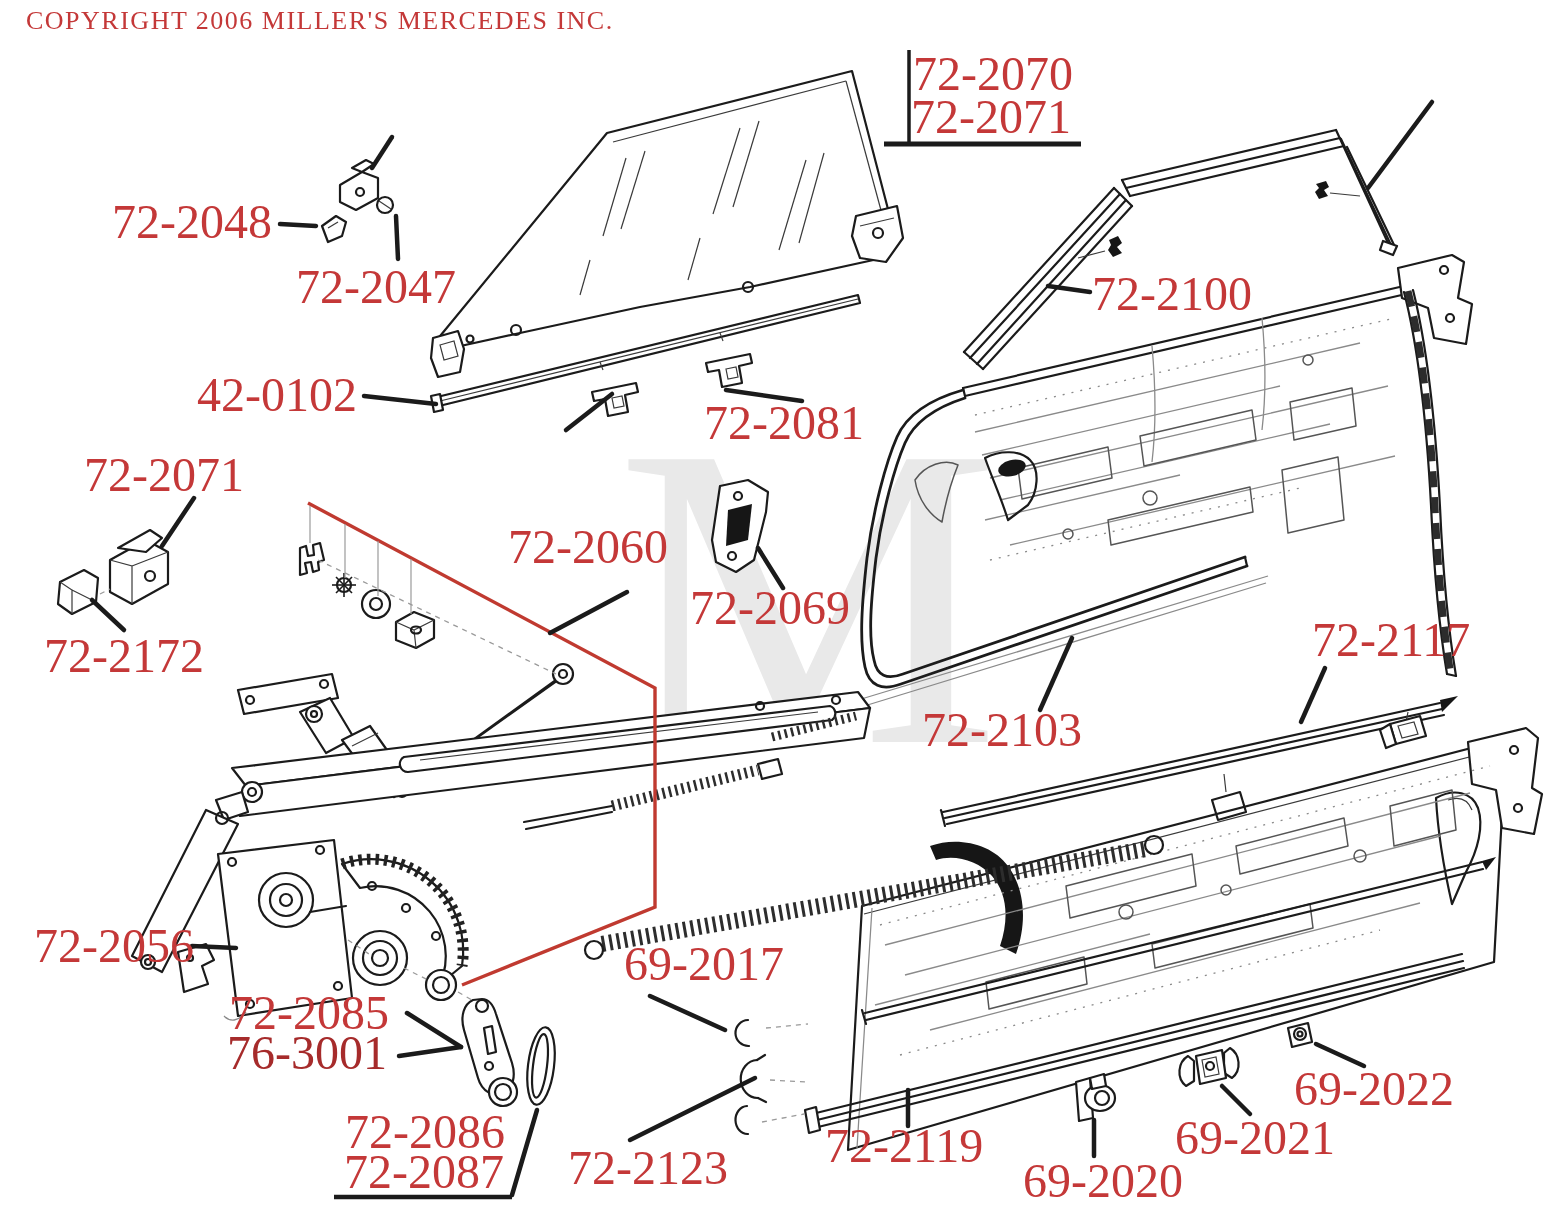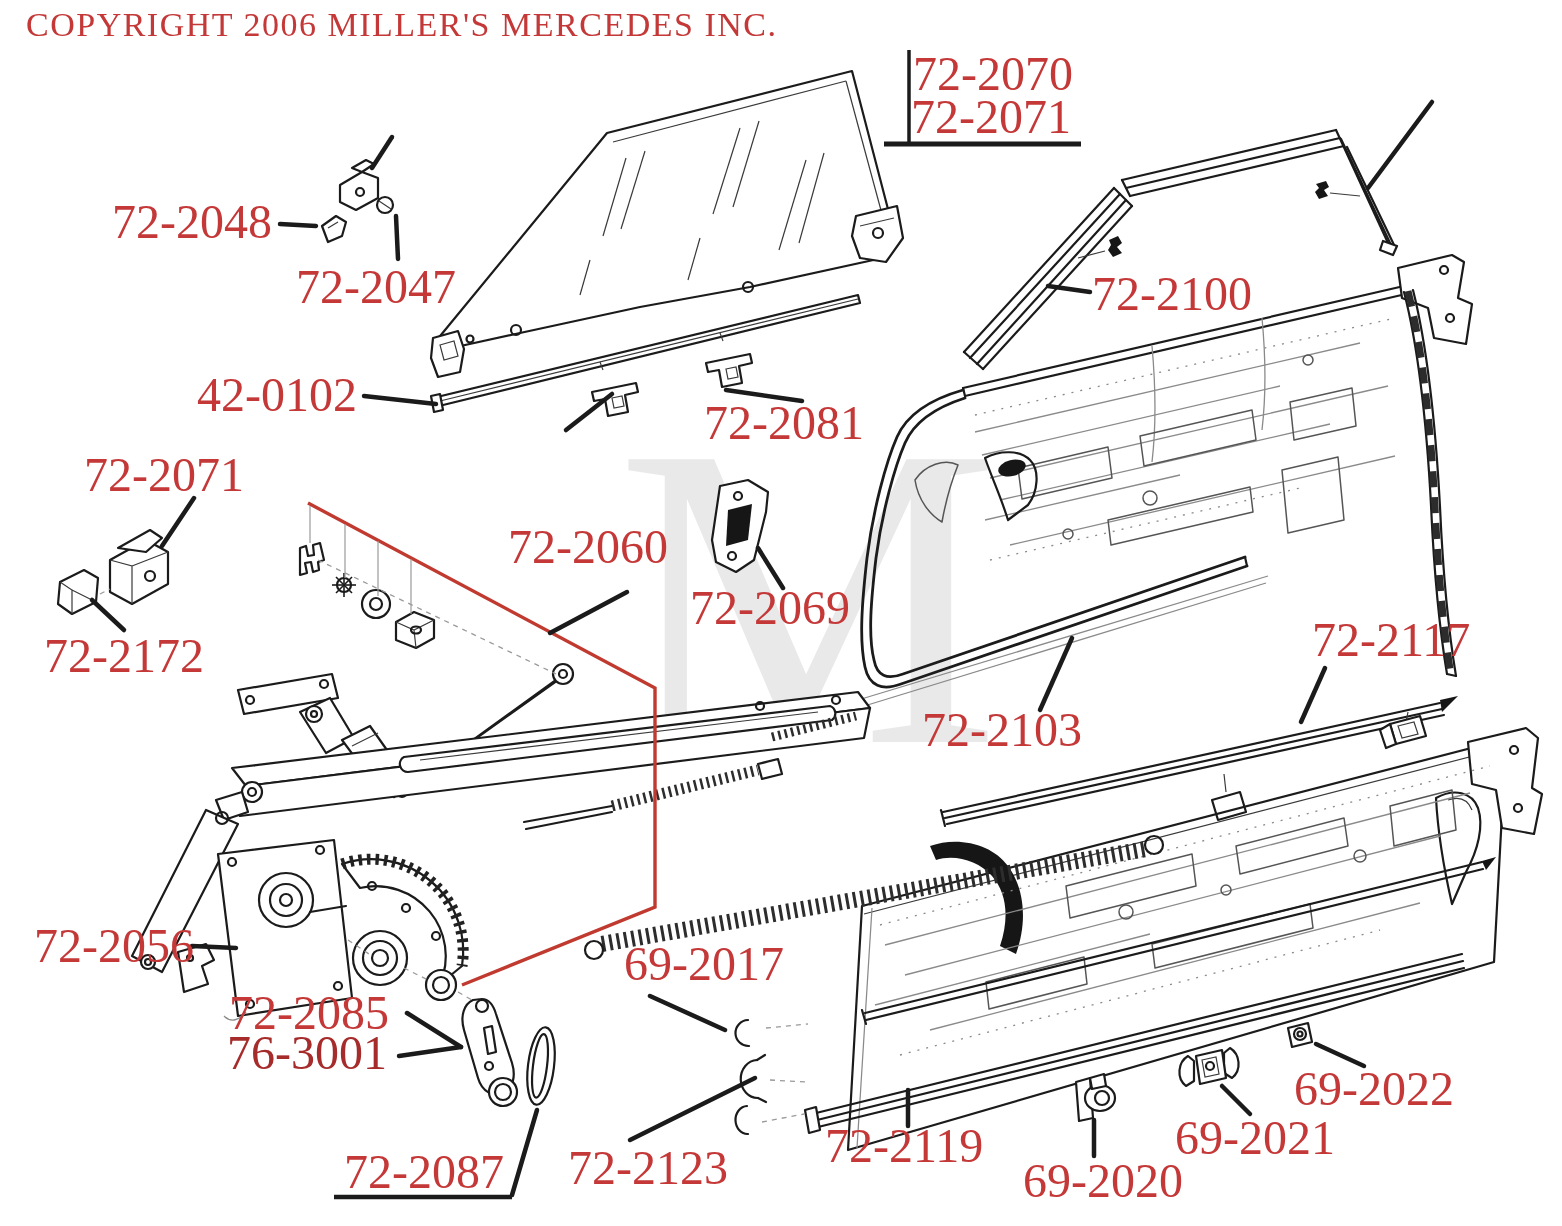--- a/index.html
+++ b/index.html
@@ -6,21 +6,21 @@
     --label_red:#c43838; --label_dark_red:#a62b2b; --line_black:#1b1b1b;
     --group_red:#c03a30; --watermark_gray:#e9e9e9; --light_line:#8a8a8a;
   }
   html,body{margin:0;padding:0;background:#fff;}
   #canvas{position:relative;width:1562px;height:1226px;background:#fff;overflow:hidden;
           font-family:"Liberation Serif",serif;}
   #art{position:absolute;left:0;top:0;}
   .lbl{position:absolute;font-size:48px;line-height:1;color:var(--label_red);
        white-space:nowrap;letter-spacing:0;}
   .lbl.dark{color:var(--label_dark_red);}
-  #copyright{position:absolute;left:26px;top:6px;font-size:34px;letter-spacing:1.5px;
+  #copyright{position:absolute;left:26px;top:6px;font-size:26px;letter-spacing:1.5px;
              color:var(--label_red);white-space:nowrap;}
   
   .k{stroke:var(--line_black);fill:none;stroke-width:2.2;stroke-linecap:round;stroke-linejoin:round;}
   .kf{stroke:var(--line_black);fill:#fff;stroke-width:2.2;stroke-linejoin:round;}
   .kd{stroke:none;fill:#161616;}
   .thin{stroke:#3a3a3a;fill:none;stroke-width:1.2;}
   .lt{stroke:var(--light_line);fill:none;stroke-width:1.3;}
   .cut{stroke:#555;fill:none;stroke-width:1.5;stroke-linejoin:round;}
   .leader{stroke:var(--line_black);fill:none;stroke-width:4.5;stroke-linecap:round;}
   .rule{stroke:var(--line_black);fill:none;stroke-linecap:butt;}
@@ -396,20 +396,21 @@
   <div class="lbl" style="left:704px;top:399px">72-2081</div>
   <div class="lbl" style="left:84px;top:451px">72-2071</div>
   <div class="lbl" style="left:44px;top:632px">72-2172</div>
   <div class="lbl" style="left:508px;top:523px">72-2060</div>
   <div class="lbl" style="left:690px;top:584px">72-2069</div>
   <div class="lbl" style="left:922px;top:706px">72-2103</div>
   <div class="lbl" style="left:1312px;top:616px">72-2117</div>
   <div class="lbl" style="left:34px;top:922px">72-2056</div>
   <div class="lbl" style="left:229px;top:989px">72-2085</div>
   <div class="lbl dark" style="left:227px;top:1029px">76-3001</div>
+  <div class="lbl" style="left:345px;top:1108px">72-2086</div>
   <div class="lbl" style="left:344px;top:1148px">72-2087</div>
   <div class="lbl" style="left:568px;top:1144px">72-2123</div>
   <div class="lbl" style="left:624px;top:940px">69-2017</div>
   <div class="lbl" style="left:825px;top:1122px">72-2119</div>
   <div class="lbl" style="left:1023px;top:1157px">69-2020</div>
   <div class="lbl" style="left:1175px;top:1114px">69-2021</div>
   <div class="lbl" style="left:1294px;top:1065px">69-2022</div>
 
 </div>
 

